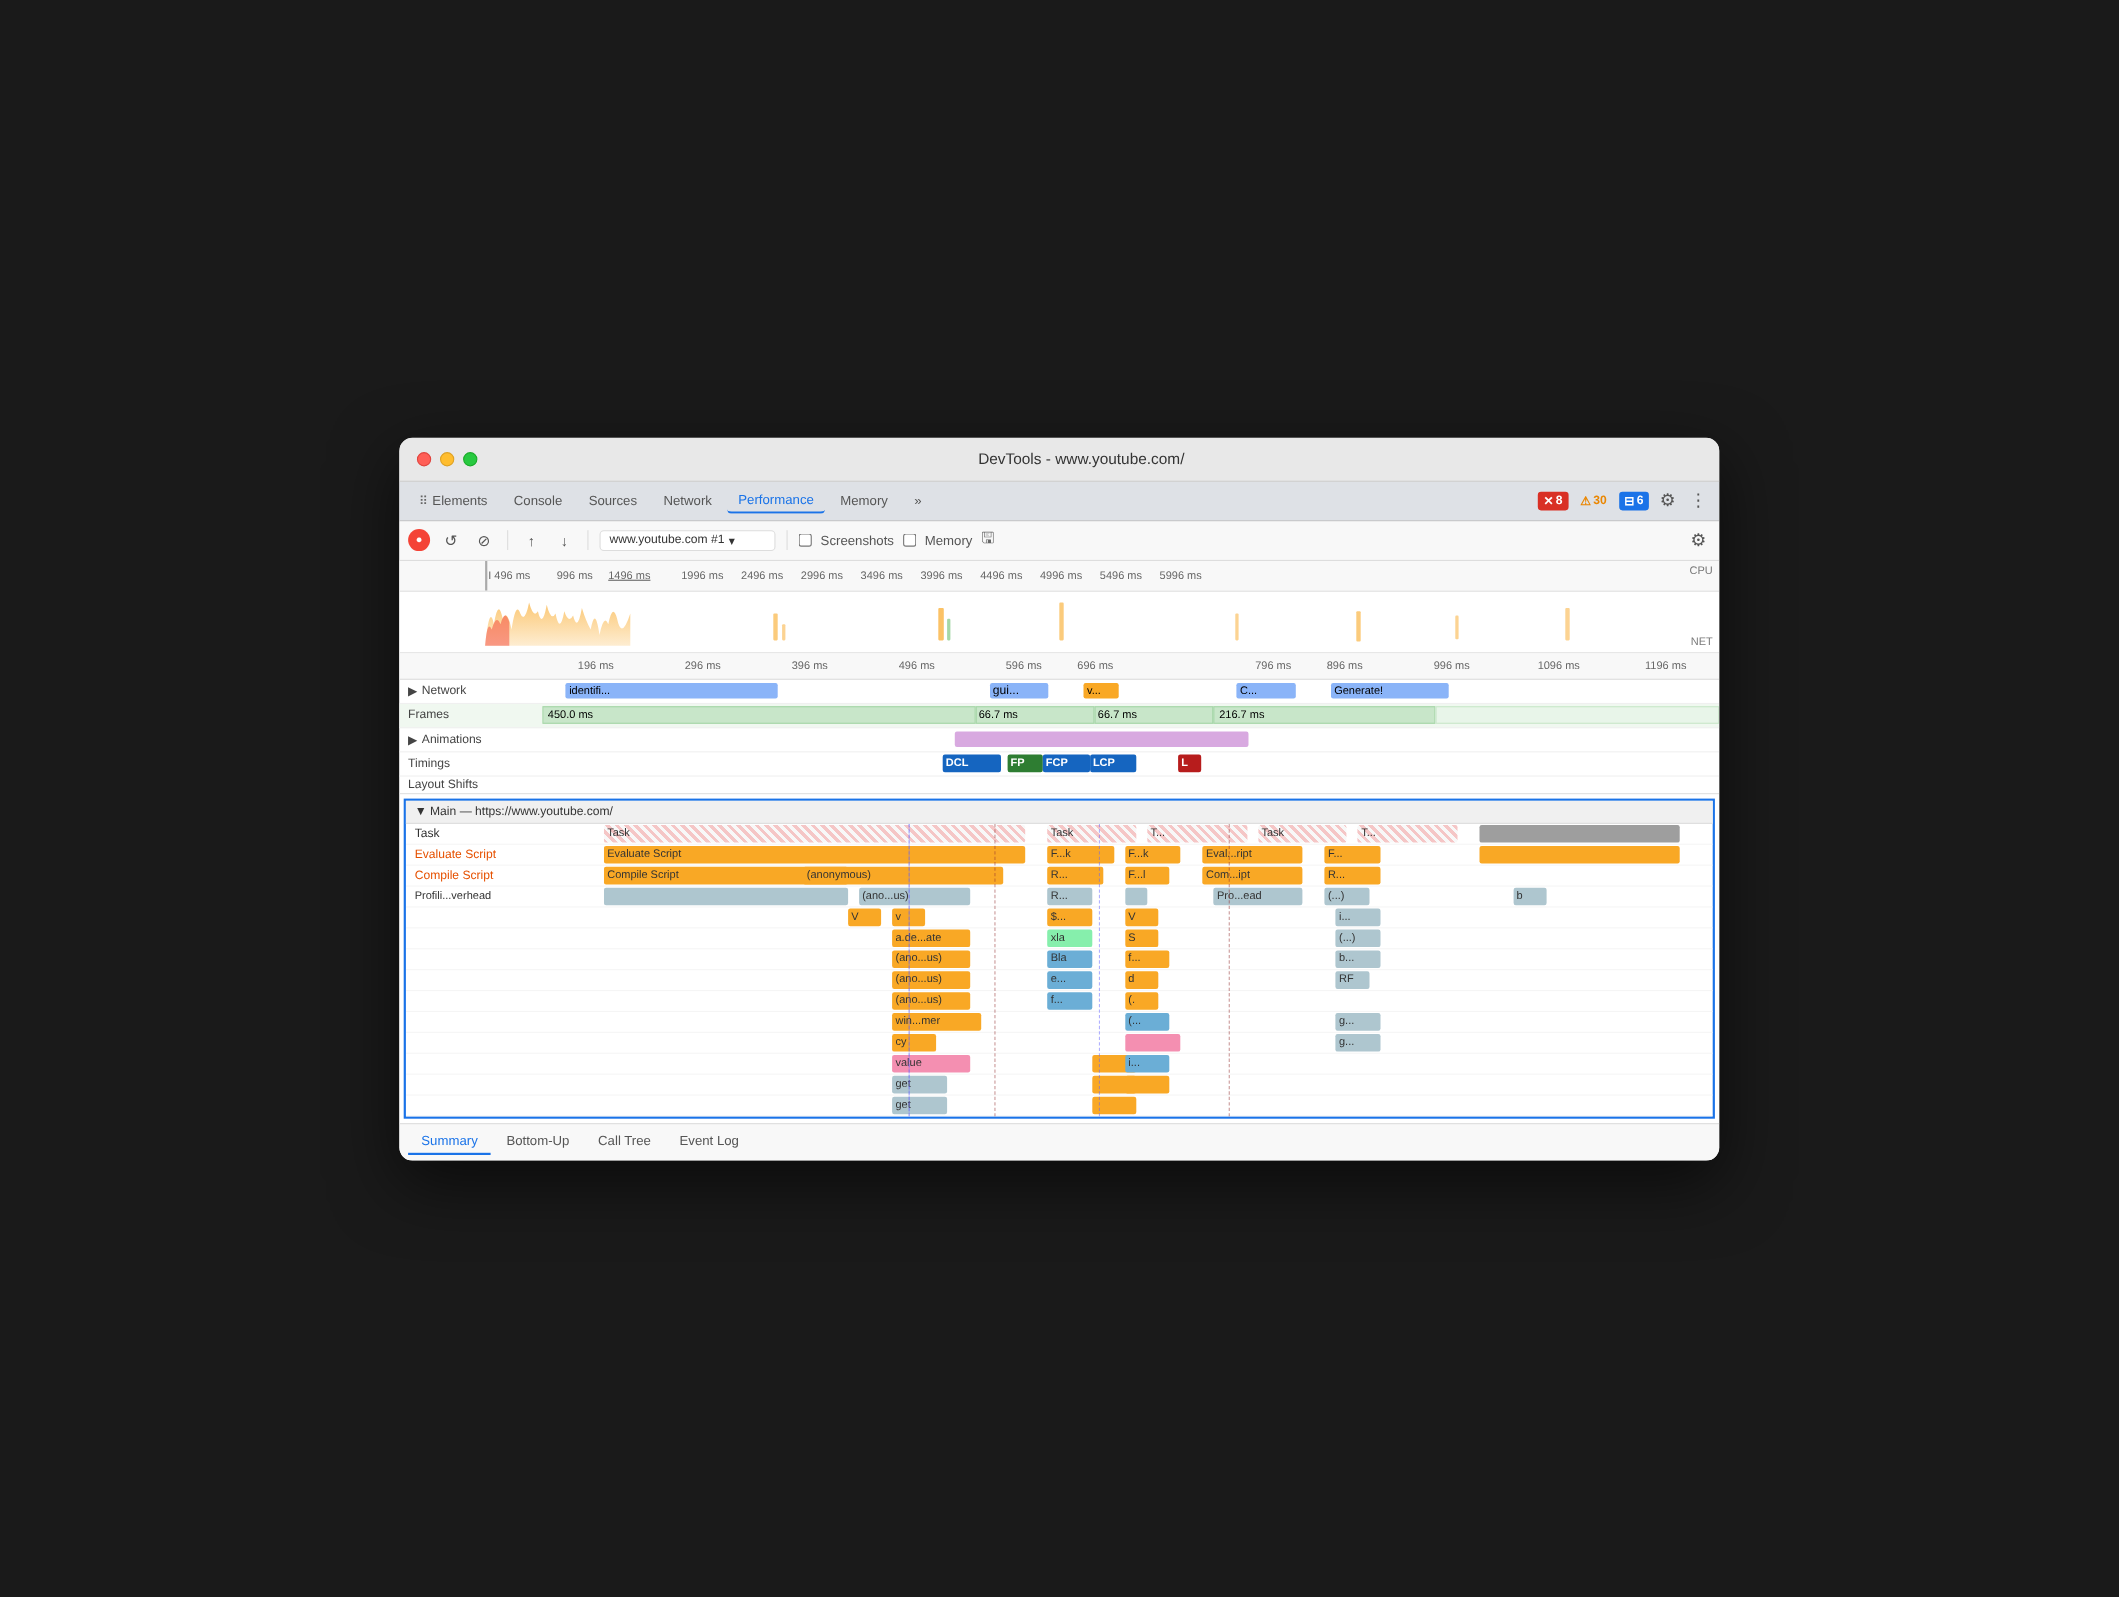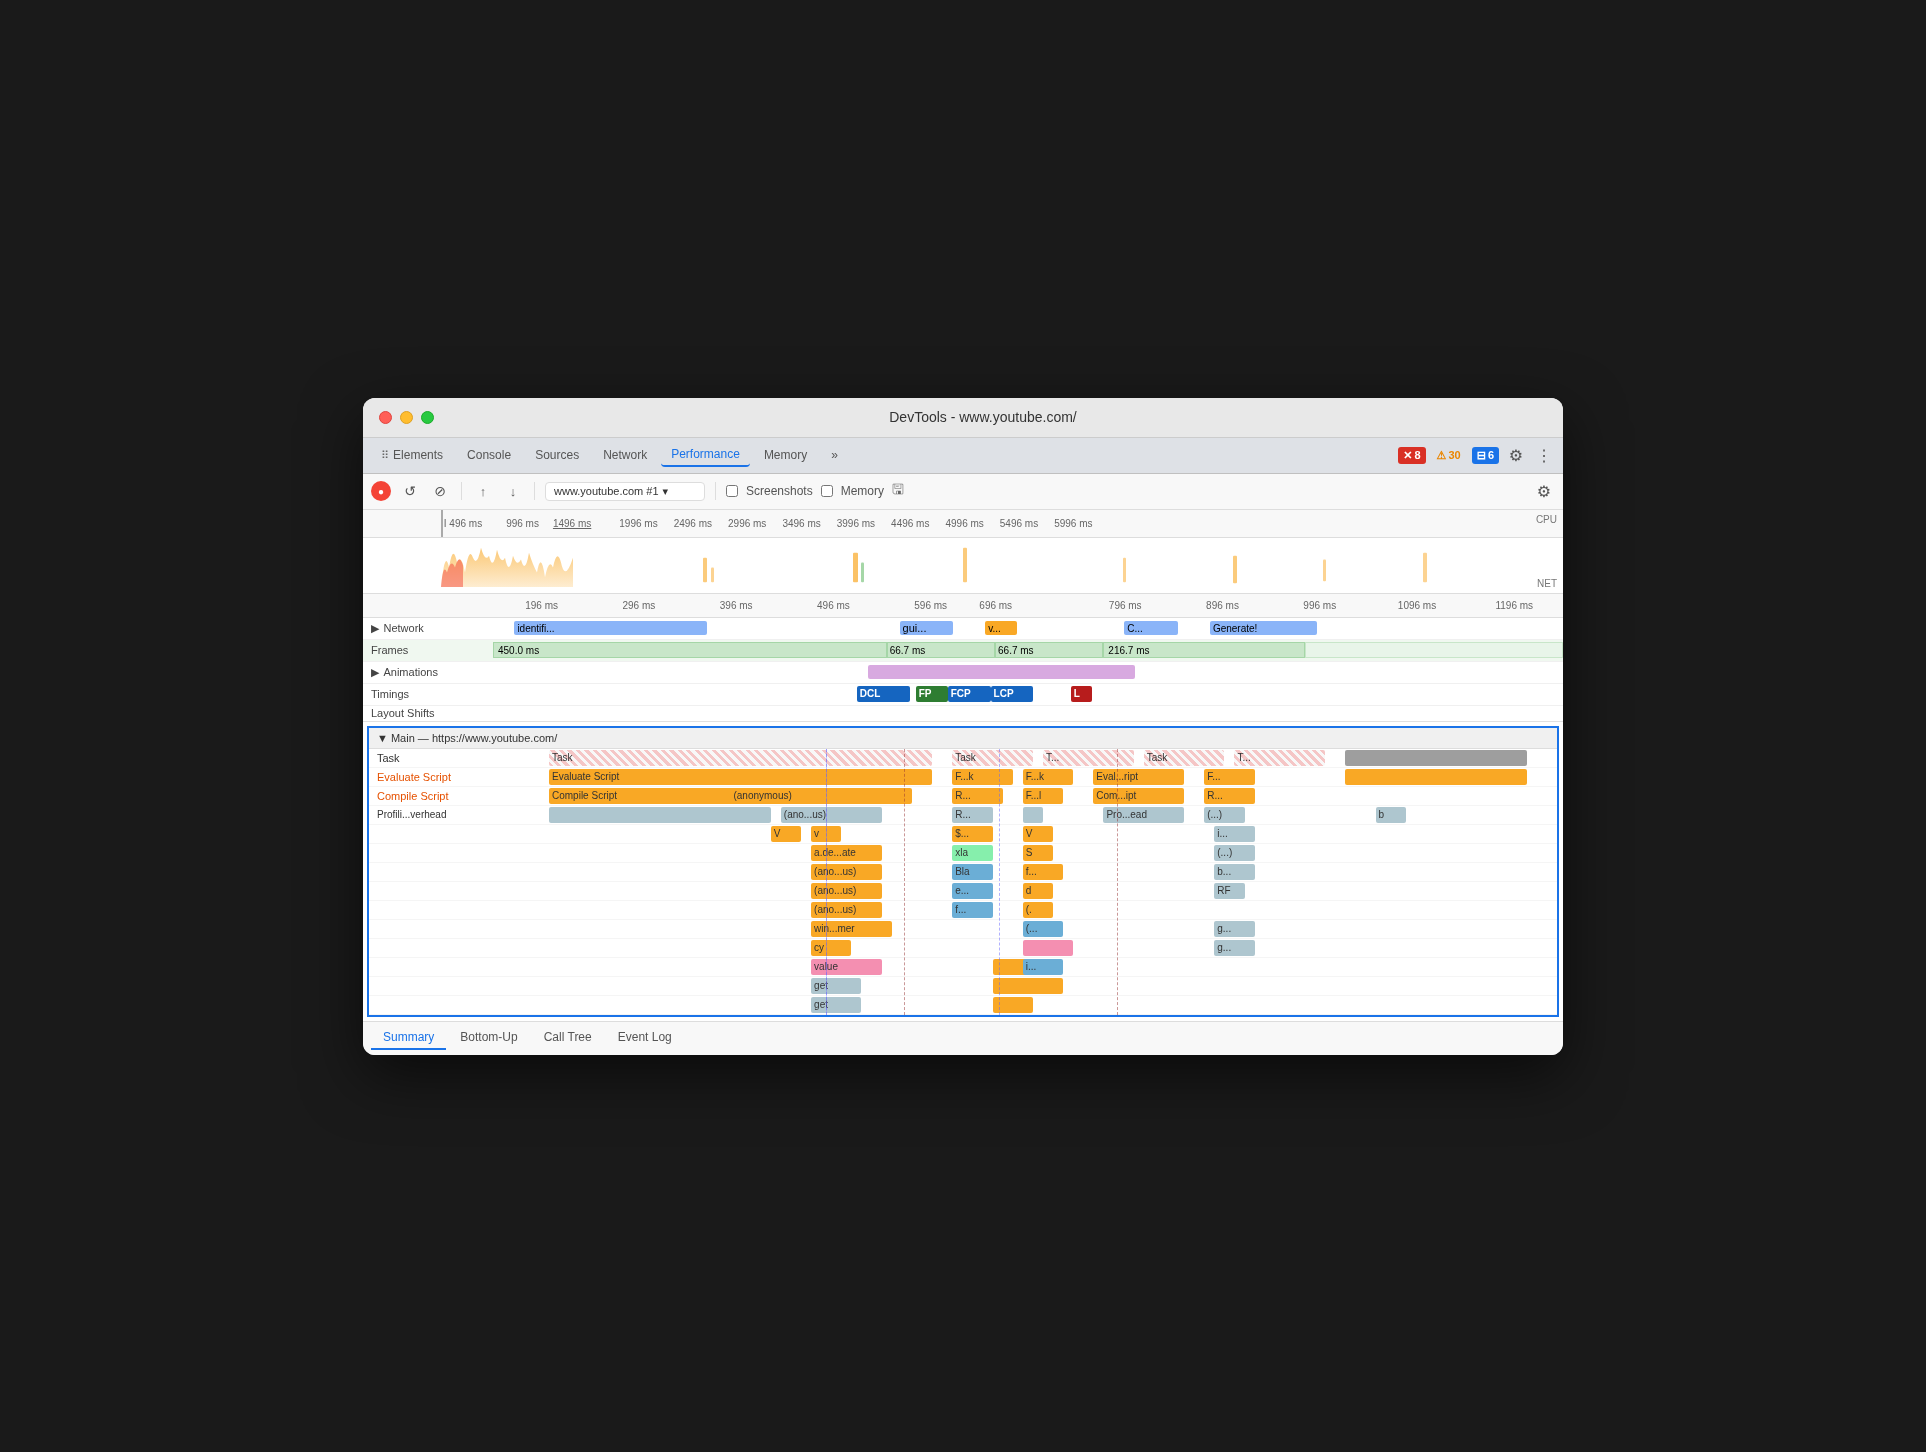--- a/index.html
+++ b/index.html
@@ -365,21 +365,21 @@
     </div>
 
     <div style="background:#f8f8f8;border-bottom:1px solid #ddd;height:24px;display:flex;align-items:center;overflow:hidden;position:relative;">
       <div style="display:flex;padding-left:130px;font-size:10px;color:#666;width:100%;">
         <span style="flex:1;text-align:center;">196 ms</span>
         <span style="flex:1;text-align:center;">296 ms</span>
         <span style="flex:1;text-align:center;">396 ms</span>
         <span style="flex:1;text-align:center;">496 ms</span>
         <span style="flex:1;text-align:center;">596 ms</span>
         <span style="flex:1;">696 ms</span>
-        <span style="flex:1;text-align:center;">796 ms</span>
+        <span style="flex:1;text-align:right;">796 ms</span>
         <span style="flex:1;text-align:center;">896 ms</span>
         <span style="flex:1;text-align:center;">996 ms</span>
         <span style="flex:1;text-align:center;">1096 ms</span>
         <span style="flex:1;text-align:center;">1196 ms</span>
       </div>
     </div>
 
     <div class="flame-row">
       <div class="row-label">
         <span>▶</span>

